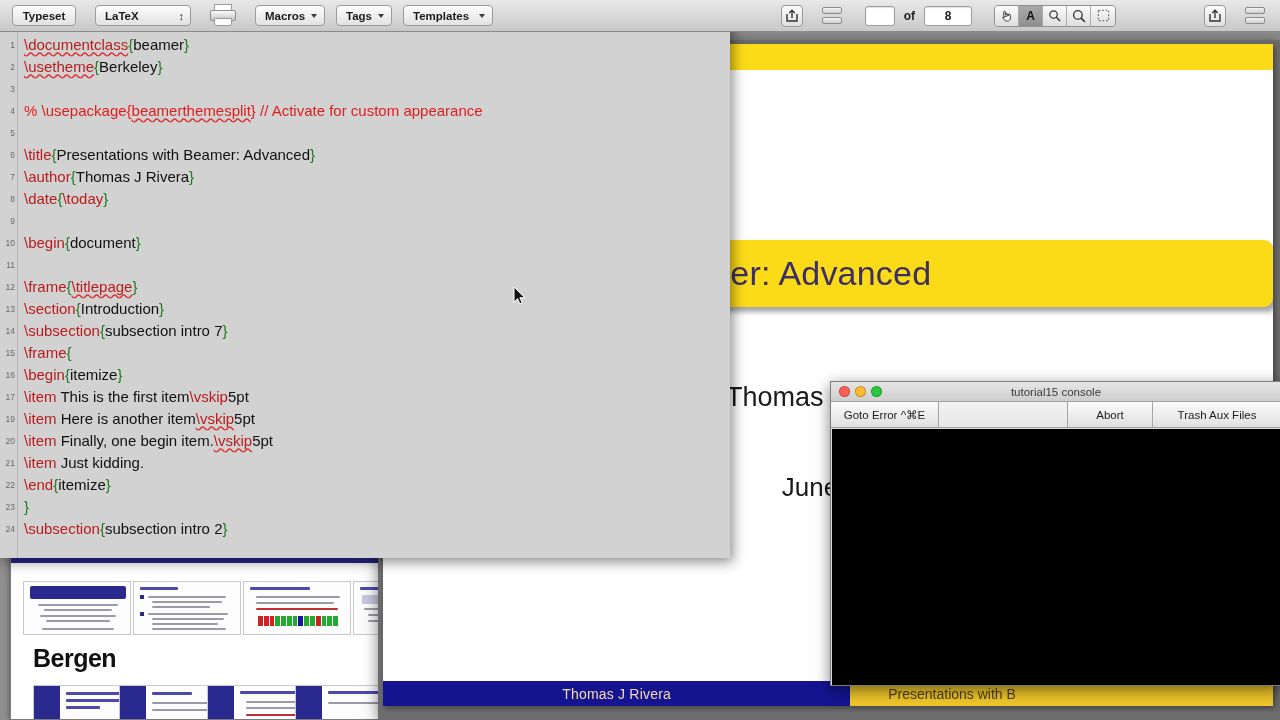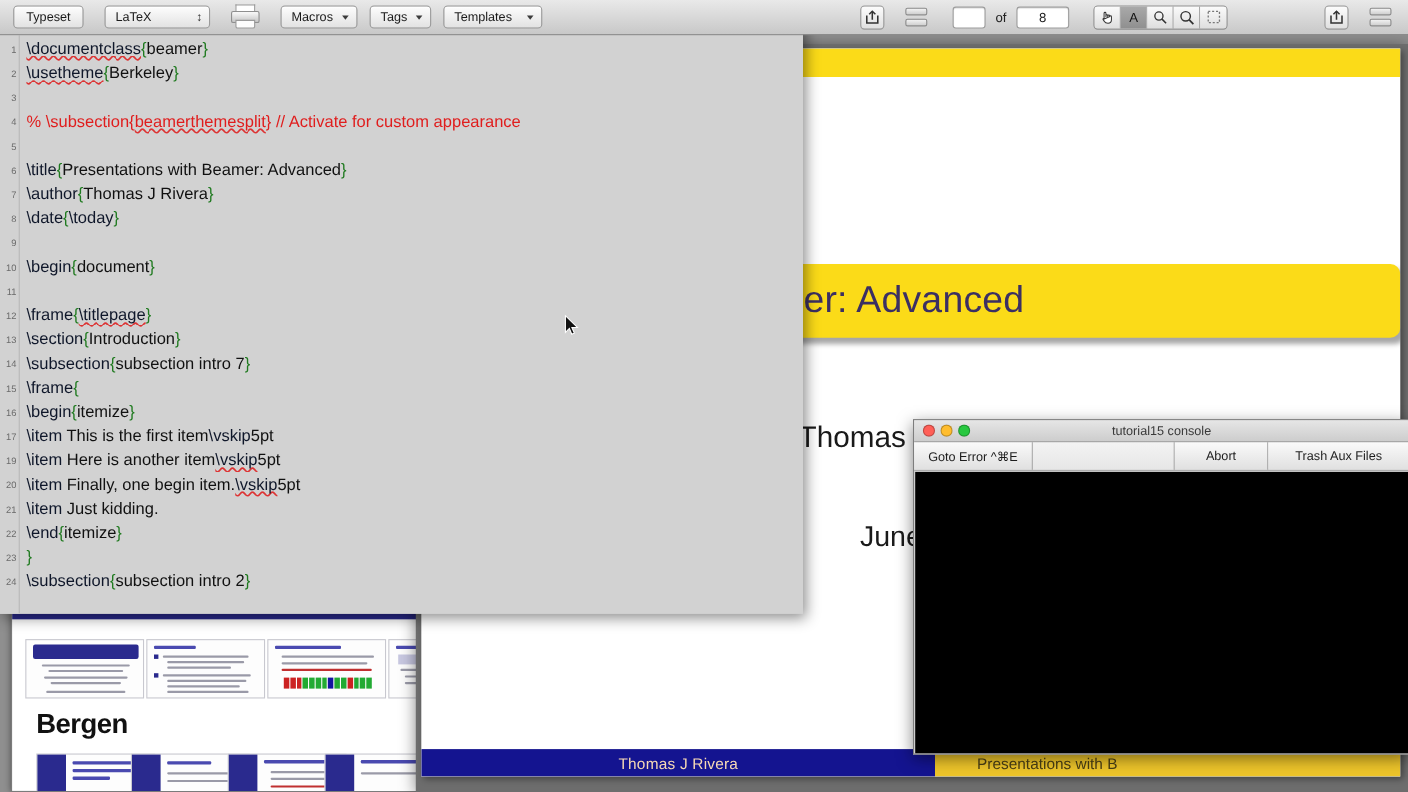--- a/index.html
+++ b/index.html
@@ -89,21 +89,21 @@
   .editor-window {
     position:absolute; left:0; top:0; width:730px; height:558px;
     background:#d2d2d2;
     box-shadow: 3px 4px 12px rgba(0,0,0,.45);
     overflow:hidden;
   }
   .toolbar {
     position:absolute; left:0; top:0; width:1280px; height:32px;
     background: linear-gradient(#e9e9e9,#c8c8c8);
     border-bottom:1px solid #8b8b8b;
-    display:flex; align-items:center; z-index:40;
+    display:flex; align-items:center; z-index:40;font-weight:bold;
   }
   .tb-btn {
     height:21px; border:1px solid #9a9a9a; border-radius:4px;
     background: linear-gradient(#fdfdfd,#e2e2e2);
     font-size:11.5px; color:#1a1a1a; display:flex; align-items:center;
     padding:0 9px; box-shadow:0 1px 0 rgba(255,255,255,.7) inset;
     white-space:nowrap;
   }
   .tb-btn.pop { padding-right:22px; position:relative; }
   .tb-btn.pop::after {
@@ -167,21 +167,21 @@
   }
   .line {
     position:relative; height:22px; line-height:22px;
     font-family:"Liberation Sans", sans-serif; font-size:15px; white-space:nowrap;
   }
   .lineno {
     position:absolute; left:0; width:15px; text-align:right;
     font-size:8.5px; color:#6a6a6a; line-height:22px;
   }
   .code { position:absolute; left:24px; }
-  .cmd { color:#0f172a; }
+  .cmd { color:#b91c1c; }
   .brace { color:#1f7a1f; }
   .plain { color:#111; }
   .comment { color:#e01d1d; }
   .sp { text-decoration: underline wavy #d33; text-decoration-skip-ink:none; }
 
   
   .console {
     position:absolute; left:830px; top:381px; width:452px; height:305px;
     background:#d8d8d8; box-shadow:0 4px 14px rgba(0,0,0,.5);
     border:1px solid #7d7d7d; overflow:hidden;
@@ -336,21 +336,21 @@
           <div class="line">
             <span class="lineno">2</span>
             <span class="code"><span class="cmd sp">\usetheme</span><span class="brace">{</span><span class="plain">Berkeley</span><span class="brace">}</span></span>
           </div>
           <div class="line">
             <span class="lineno">3</span>
             <span class="code"></span>
           </div>
           <div class="line">
             <span class="lineno">4</span>
-            <span class="code"><span class="comment">% \subsection{</span><span class="comment sp">beamerthemesplit</span><span class="comment">} // Activate for custom appearance</span></span>
+            <span class="code"><span class="comment">% \usepackage{</span><span class="comment sp">beamerthemesplit</span><span class="comment">} // Activate for custom appearance</span></span>
           </div>
           <div class="line">
             <span class="lineno">5</span>
             <span class="code"></span>
           </div>
           <div class="line">
             <span class="lineno">6</span>
             <span class="code"><span class="cmd">\title</span><span class="brace">{</span><span class="plain">Presentations with Beamer: Advanced</span><span class="brace">}</span></span>
           </div>
           <div class="line">

